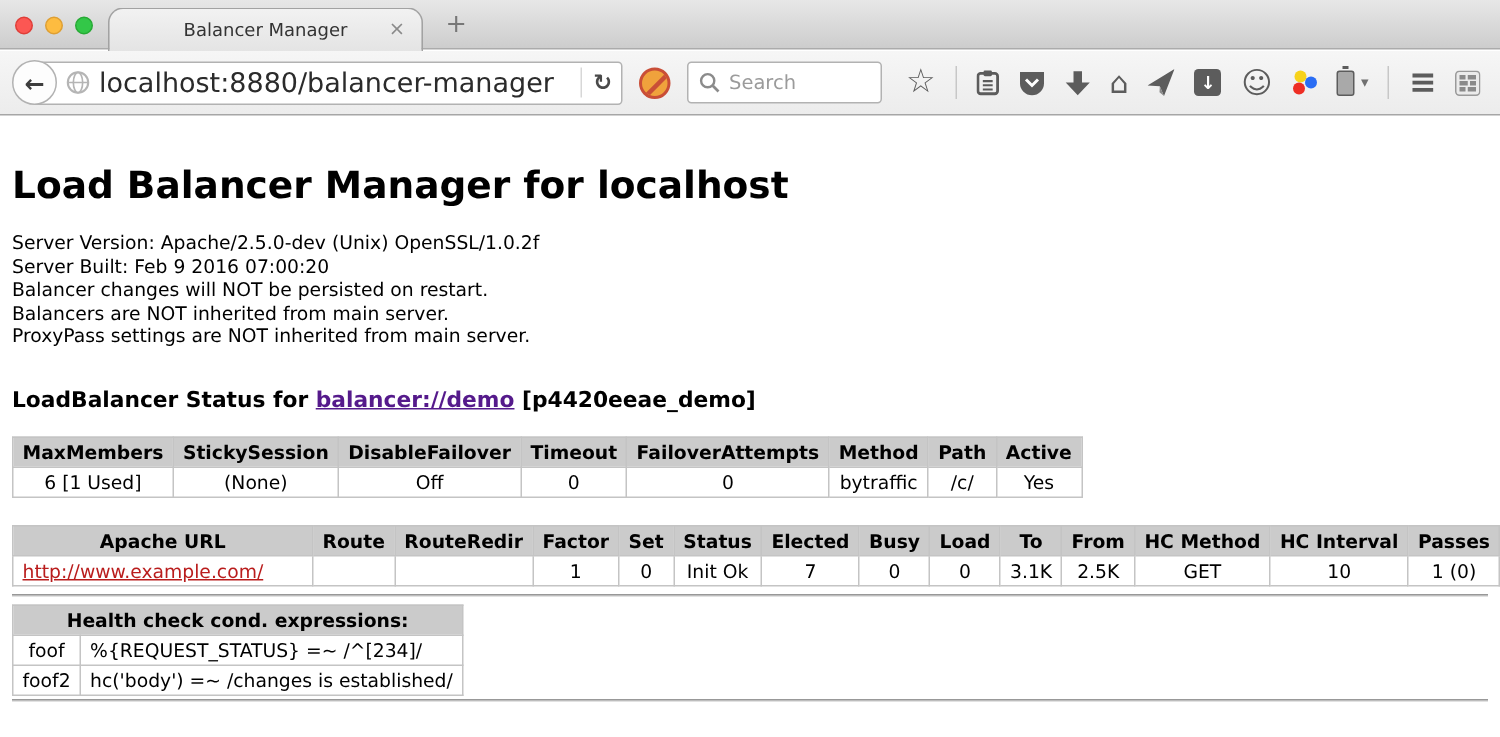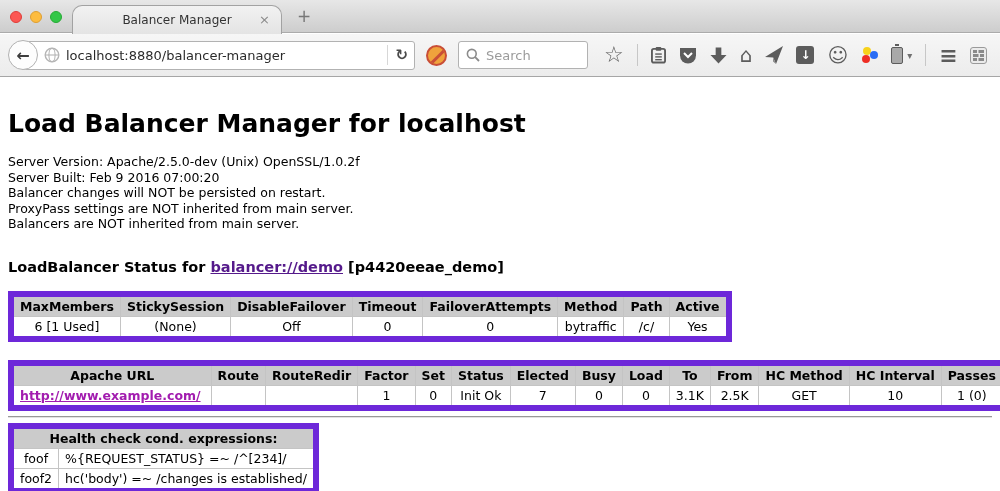--- a/index.html
+++ b/index.html
@@ -24,21 +24,21 @@
 
   
   .toolbar { position:absolute; top:34px; left:0; width:1000px; height:43px;
     background:linear-gradient(#f6f6f6,#ececec); border-bottom:1px solid #a6a6a6;
     display:flex; align-items:center; padding:0 8px; }
   .back-btn { width:30px; height:30px; border-radius:50%; background:#fdfdfd; border:1px solid #b2b2b2;
     display:flex; align-items:center; justify-content:center; font-size:16px; font-weight:bold; color:#3d3d3d;
     z-index:2; flex:0 0 auto; }
   .urlbar { height:29px; width:394px; background:#fff; border:1px solid #b2b2b2; border-radius:3px;
     display:flex; align-items:center; padding:0 6px 0 22px; margin-left:-17px; flex:0 0 auto; }
-  .url-text { flex:1; font-size:13px; color:#2b2b2b; white-space:nowrap; overflow:hidden; }
+  .url-text { flex:1; font-size:18px; color:#2b2b2b; white-space:nowrap; overflow:hidden; }
   .url-divider { width:1px; height:20px; background:#d7d7d7; margin:0 7px; }
   .reload { font-size:15px; font-weight:bold; color:#4a4a4a; }
   .blocked { width:21px; height:21px; border-radius:50%; background:#f0a23c; border:2px solid #c94e37;
     position:relative; margin:0 11px; flex:0 0 auto; overflow:hidden; }
   .blocked::after { content:""; position:absolute; left:8px; top:-2px; width:2.5px; height:24px;
     background:#c94e37; transform:rotate(45deg); }
   .searchbar { height:28px; width:130px; background:#fff; border:1px solid #b2b2b2; border-radius:3px;
     display:flex; align-items:center; padding:0 7px; gap:6px; flex:0 0 auto; }
   .searchbar input { border:none; outline:none; width:85px; font-size:13px; color:#444;
     font-family:"DejaVu Sans","Liberation Sans",sans-serif; background:transparent; }
@@ -64,28 +64,28 @@
   .glyph-caret { font-size:10px; color:#707070; }
 
   
   .content { position:absolute; top:78px; left:0; width:1000px; height:413px; background:#fff;
     padding:12px 8px; color:#000; }
   h1.page-title { font-size:25px; font-weight:bold; margin:19px 0 16px 0; letter-spacing:0; }
   .info-lines div { font-size:12.5px; line-height:15.6px; }
   .status-heading { margin-top:27px; font-size:14.5px; font-weight:bold; }
   .status-heading a { color:#551a8b; text-decoration:underline; }
 
-  table.tbl { border-collapse:collapse; border:6px solid #6d28d9; font-size:12.5px; background:#fff; }
+  table.tbl { border-collapse:collapse; border:1px solid #6d28d9; font-size:12.5px; background:#fff; }
   table.tbl th, table.tbl td { border:1px solid #c4c4c4; padding:2px 6px; text-align:center; white-space:nowrap; height:20px; }
   table.tbl th { background:#cbcbcb; font-weight:bold; }
   table.tbl td.cell-left { text-align:left; }
   .tbl-balancer { margin-top:16px; }
   .tbl-worker { margin-top:18px; }
   .tbl-worker th.col-worker-url { min-width:200px; }
-  .tbl-worker a { color:#a21caf; text-decoration:underline;font-weight:bold; }
+  .tbl-worker a { color:#b91c1c; text-decoration:underline; }
   .tbl-health { margin-top:5px; }
   .tbl-health td.cell-left { min-width:218px; }
   hr.section-divider { border:0; height:2px; background:#989898; border-bottom:1px solid #e2e2e2; margin:5px 0 2px 0; }
   hr.bottom-divider { margin-top:2px; }
 </style>
 </head>
 <body>
 
 <div class="window">
 
@@ -188,22 +188,22 @@
     </div>
   </div>
 
   <div class="content">
     <h1 class="page-title">Load Balancer Manager for localhost</h1>
 
     <div class="info-lines">
       <div>Server Version: Apache/2.5.0-dev (Unix) OpenSSL/1.0.2f</div>
       <div>Server Built: Feb 9 2016 07:00:20</div>
       <div>Balancer changes will NOT be persisted on restart.</div>
+      <div>Balancers are NOT inherited from main server.</div>
       <div>ProxyPass settings are NOT inherited from main server.</div>
-      <div>Balancers are NOT inherited from main server.</div>
     </div>
 
     <div class="status-heading">
       <span>LoadBalancer Status for </span><a href="#">balancer://demo</a><span> [p4420eeae_demo]</span>
     </div>
 
     <table class="tbl tbl-balancer">
       <tbody>
           <tr>
         <th>MaxMembers</th>

